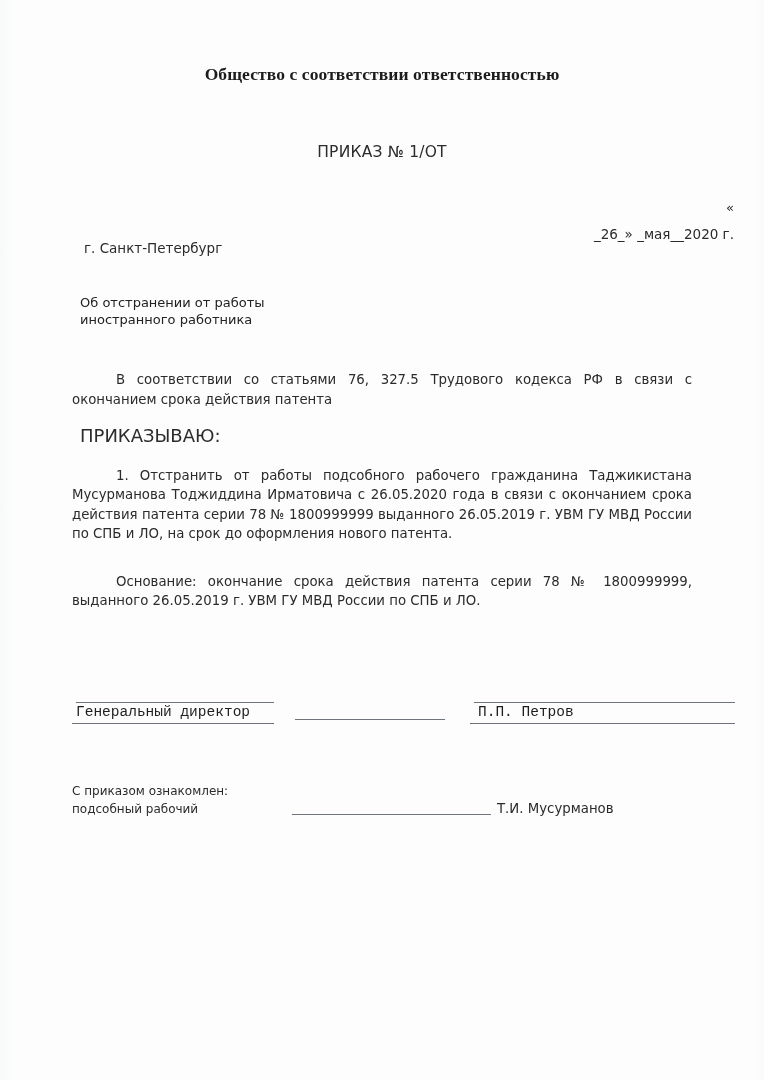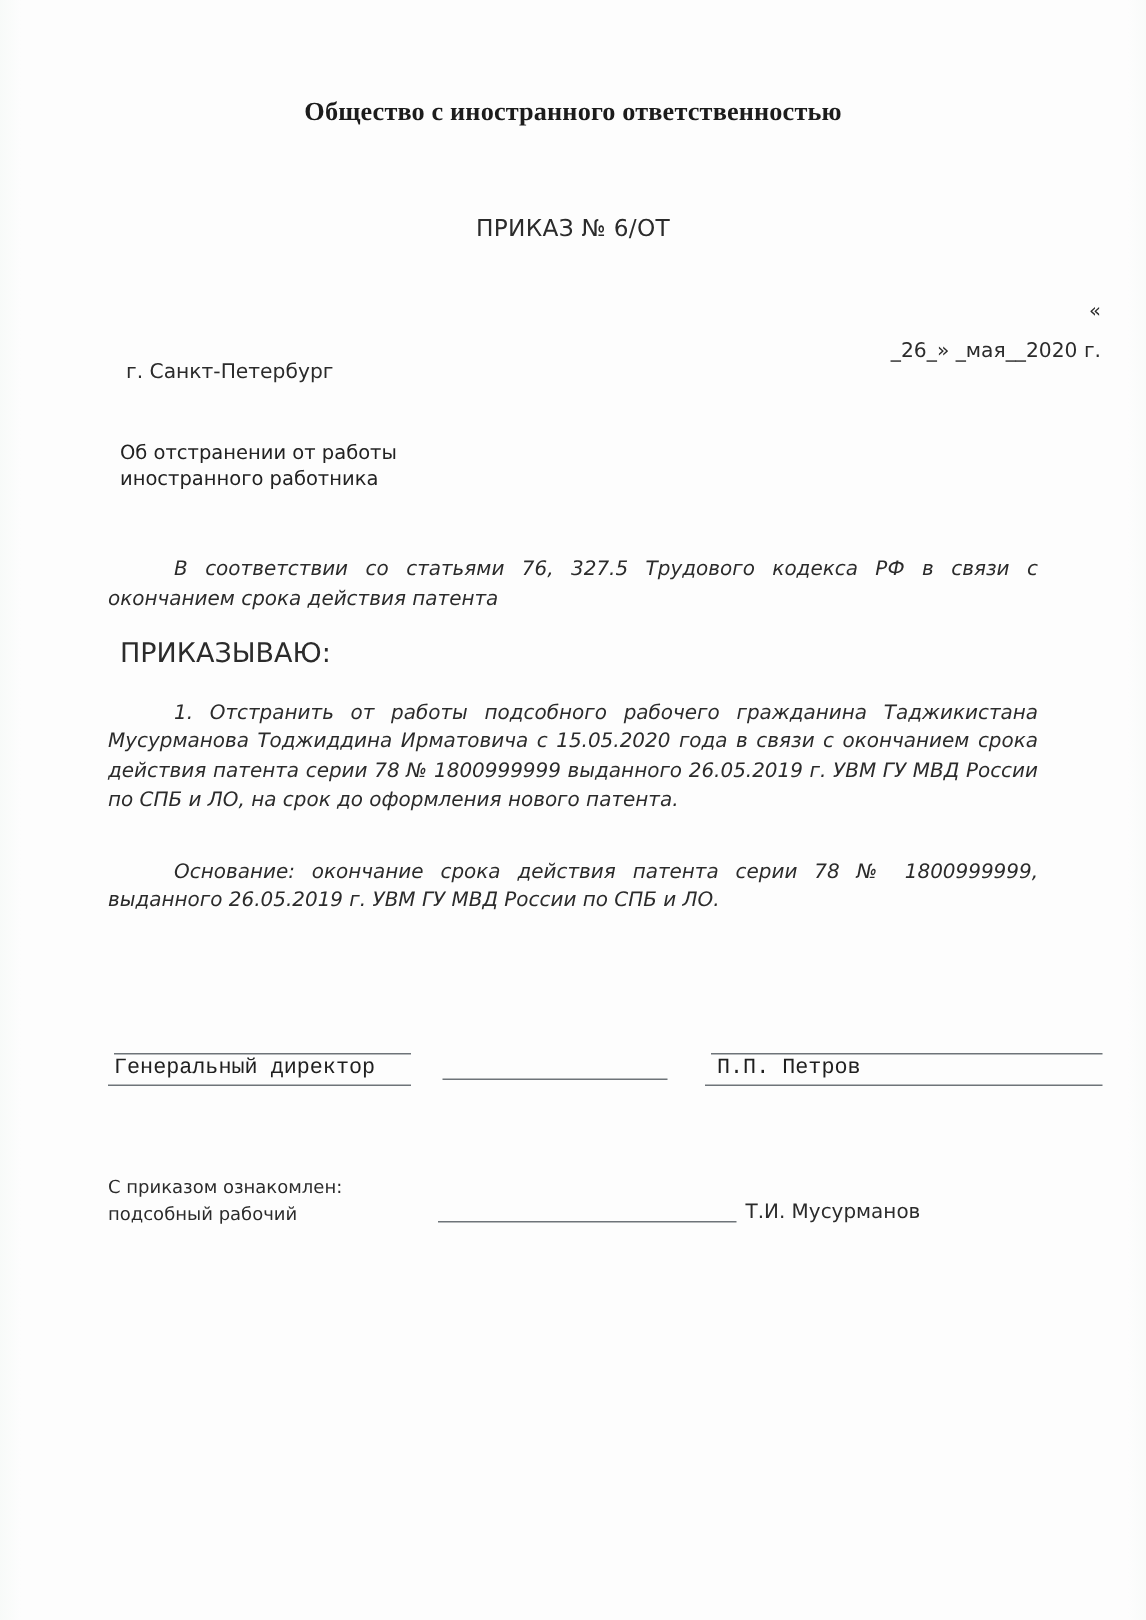--- a/index.html
+++ b/index.html
@@ -97,21 +97,20 @@
     width: 620px;
     top: 370px;
     font-size: 13.3px;
     line-height: 19.5px;
     color: #2b2b2b;
   }
   p.just {
     margin: 0;
     text-align: justify;
     text-justify: inter-word;
-    font-style: italic;
   }
   p.indent { text-indent: 44px; }
   .gap-preamble { height: 17px; }
   .gap-after-prikaz { height: 20px; }
   .gap-before-osnov { height: 28px; }
 
   .prikazyvayu {
     margin: 0;
     font-size: 18px;
     padding-left: 8px;
@@ -153,41 +152,41 @@
     font-size: 13.3px;
     color: #2b2b2b;
   }
 </style>
 </head>
 <body>
 
 <div class="page">
 
   <div class="org-header">
-    <span>Общество с иностранного ответственностью</span>
-  </div>
-
-  <div class="order-title">ПРИКАЗ № 6/ОТ</div>
+    <span>Общество с соответствии ответственностью</span>
+  </div>
+
+  <div class="order-title">ПРИКАЗ № 1/ОТ</div>
 
   <div class="quote-mark">«</div>
   <div class="date-line">_26_» _мая__2020 г.</div>
 
   <div class="city">г. Санкт-Петербург</div>
 
   <div class="subject">
     <span>Об отстранении от работы</span>
     <span>иностранного работника</span>
   </div>
 
   <div class="body-block">
     <p class="just indent">В соответствии со статьями 76, 327.5 Трудового кодекса РФ в связи с окончанием срока действия патента</p>
     <div class="gap-preamble"></div>
     <p class="prikazyvayu">ПРИКАЗЫВАЮ:</p>
     <div class="gap-after-prikaz"></div>
-    <p class="just indent">1. Отстранить от работы подсобного рабочего гражданина Таджикистана  Мусурманова Тоджиддина Ирматовича  с 15.05.2020 года в связи с окончанием срока действия патента серии 78 № 1800999999 выданного 26.05.2019 г. УВМ ГУ МВД России по СПБ и ЛО, на срок до оформления нового патента.</p>
+    <p class="just indent">1. Отстранить от работы подсобного рабочего гражданина Таджикистана  Мусурманова Тоджиддина Ирматовича  с 26.05.2020 года в связи с окончанием срока действия патента серии 78 № 1800999999 выданного 26.05.2019 г. УВМ ГУ МВД России по СПБ и ЛО, на срок до оформления нового патента.</p>
     <div class="gap-before-osnov"></div>
     <p class="just indent">Основание: окончание срока действия патента серии 78 № 1800999999, выданного 26.05.2019 г. УВМ ГУ МВД России по СПБ и ЛО.</p>
   </div>
 
   <div class="rule" style="left:76px; top:702px; width:198px;"></div>
   <div class="sig-cell sig-director-label">Генеральный директор</div>
   <div class="rule" style="left:72px; top:723px; width:202px;"></div>
 
   <div class="rule" style="left:295px; top:719px; width:150px;"></div>
 

